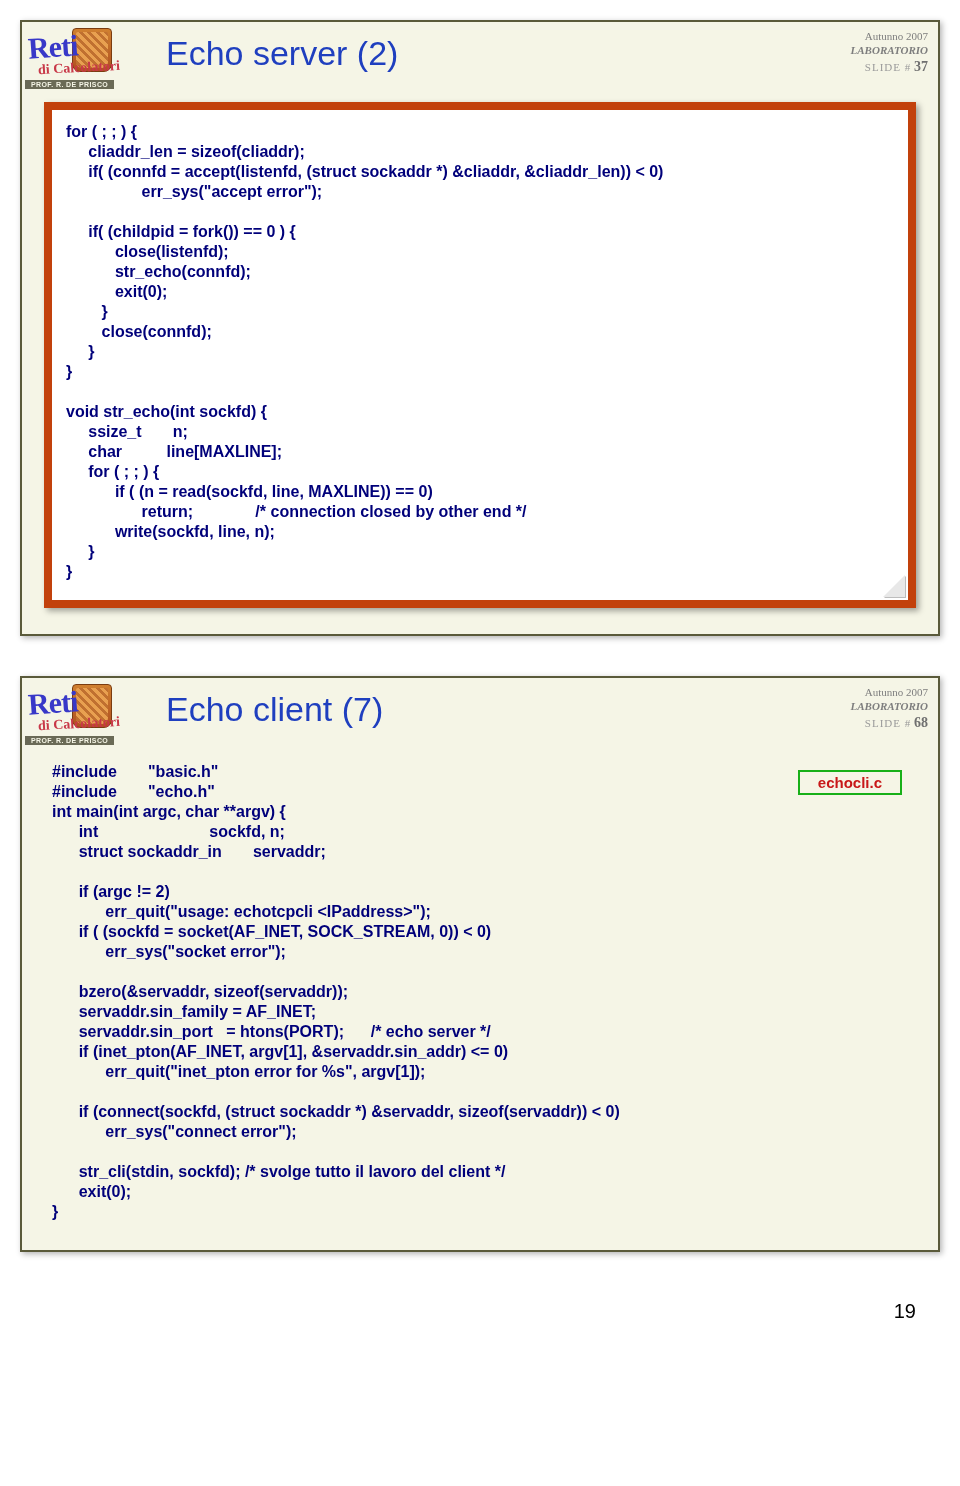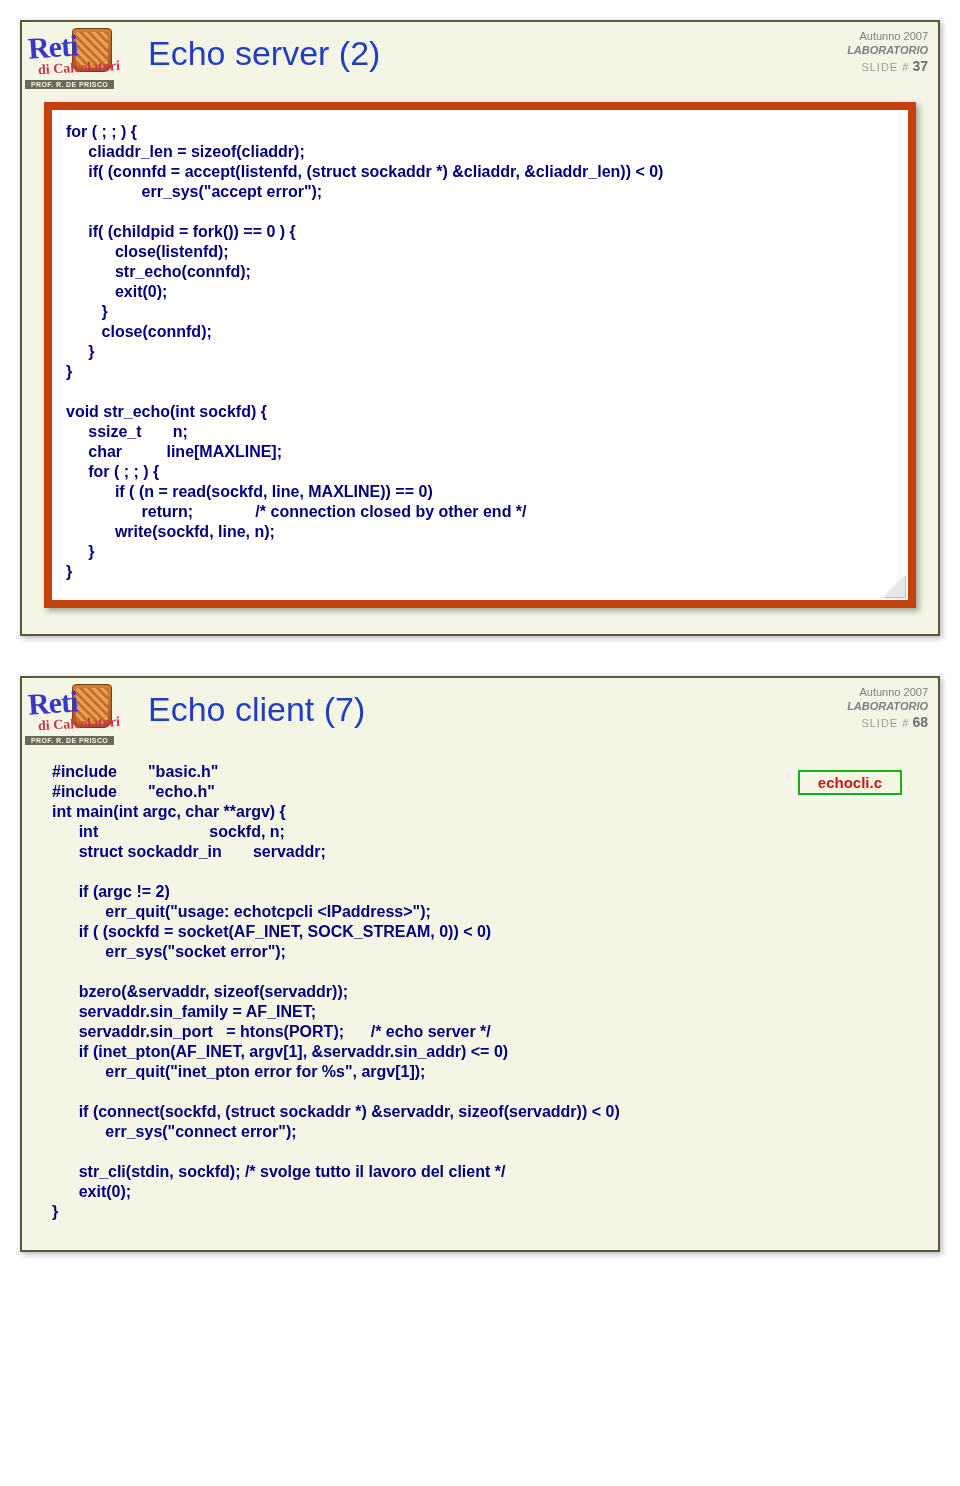--- a/index.html
+++ b/index.html
@@ -6,22 +6,22 @@
 .page-wrap{padding:20px 20px 40px 20px}
 .slide{border:2px solid #5a5a3a;background:#f5f5e6;margin-bottom:40px;box-shadow:2px 2px 6px rgba(0,0,0,.3);position:relative;padding:0}
 .slide-header{display:flex;align-items:flex-start;padding:4px 10px 0 6px;height:62px;position:relative}
 .logo-box{width:120px;height:56px;position:relative;flex-shrink:0}
 .crest{width:38px;height:42px;background:linear-gradient(#d08030,#b05020);border:1px solid #7a3c10;border-radius:4px 4px 8px 8px;position:absolute;left:44px;top:2px}
 .crest::after{content:"";position:absolute;inset:3px;background:repeating-linear-gradient(45deg,#e8a050 0 3px,#c07030 3px 6px);border-radius:2px 2px 6px 6px}
 .reti-text{font-family:"Comic Sans MS",cursive;font-weight:bold;position:absolute}
 .reti-main{color:#3838c8;font-size:30px;left:0;top:4px;transform:rotate(-4deg);letter-spacing:-1px}
 .reti-sub{color:#c83848;font-size:14px;left:10px;top:34px;transform:rotate(-3deg)}
 .prof-bar{position:absolute;left:3px;top:58px;font-size:7px;font-weight:bold;background:#6a6a56;color:#f5f5e6;padding:1px 6px;letter-spacing:.4px}
-.slide-title{color:#1f3fbf;font-family:Tahoma,Verdana,sans-serif;font-size:34px;margin-top:8px;flex:1}
-.meta-box{text-align:right;font-size:11px;line-height:1.25;margin-top:4px;flex-shrink:0;color:#868686;font-family:Liberation Sans, sans-serif}
+.slide-title{color:#1f3fbf;font-family:Tahoma,Verdana,sans-serif;font-size:34px;margin-left:18px;margin-top:8px;flex:1}
+.meta-box{text-align:right;font-size:11px;line-height:1.25;margin-top:4px;flex-shrink:0;color:#868686;font-family:Liberation Serif, serif}
 .meta-term{color:#7e7e7e}
 .meta-lab{font-style:italic;font-weight:bold;color:#7e7e7e}
 .meta-slide{color:#9a9a9a;letter-spacing:1px}
 .meta-num{font-size:14px;color:#707070;font-weight:bold;margin-left:0}
 .slide-body{padding:14px 22px 26px 22px}
 .code-panel{background:#fff;border:8px solid #c2410c;box-shadow:3px 3px 6px rgba(0,0,0,.35);padding:12px 14px 18px 14px;position:relative}
 .code-panel::after{content:"";position:absolute;right:3px;bottom:3px;width:0;height:0;border-left:22px solid transparent;border-bottom:22px solid #e8e8e8}
 .code-panel.fold::before{content:"";position:absolute;right:3px;bottom:3px;width:0;height:0;border-left:22px solid transparent;border-bottom:22px solid #bdbdbd;transform:translate(1px,1px)}
 .code{font-family:Tahoma,Verdana,sans-serif;font-size:16px;font-weight:bold;color:#00007a;white-space:pre;line-height:1.25}
 .filename-tag{position:absolute;right:36px;top:26px;border:2px solid #18b018;color:#c81818;font-weight:bold;font-size:15px;padding:2px 18px;background:#f5f5e6}
@@ -119,13 +119,14 @@
 
       if (connect(sockfd, (struct sockaddr *) &amp;servaddr, sizeof(servaddr)) &lt; 0)
             err_sys("connect error");
 
       str_cli(stdin, sockfd); /* svolge tutto il lavoro del client */
       exit(0);
 }</div>
     </div>
   </div>
 
+  <div class="page-num">19</div>
 </div>
 
 </body></html>

